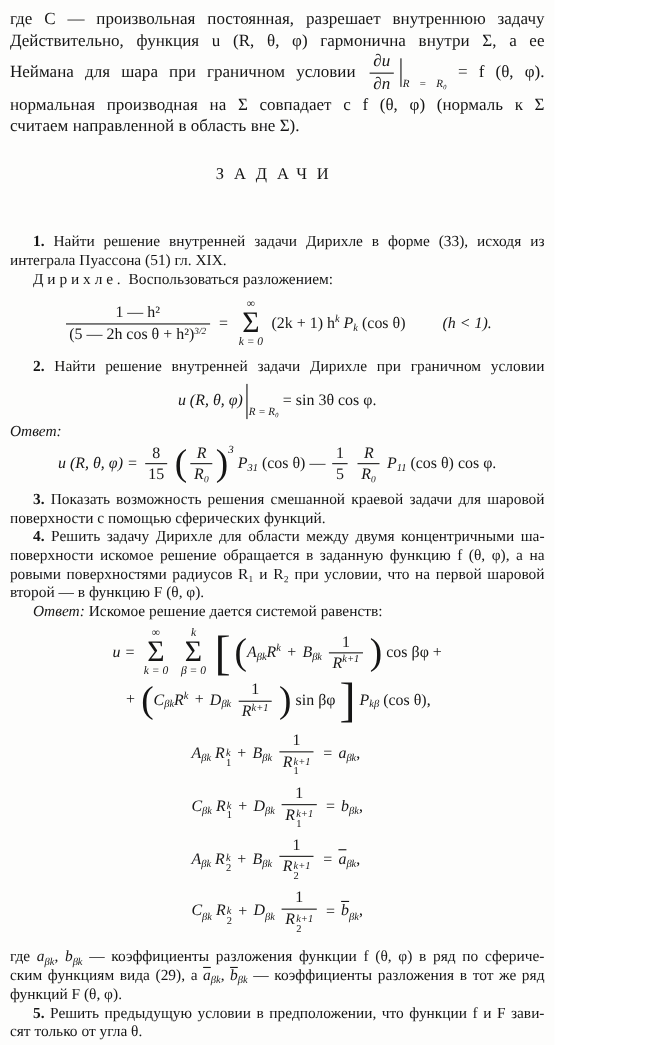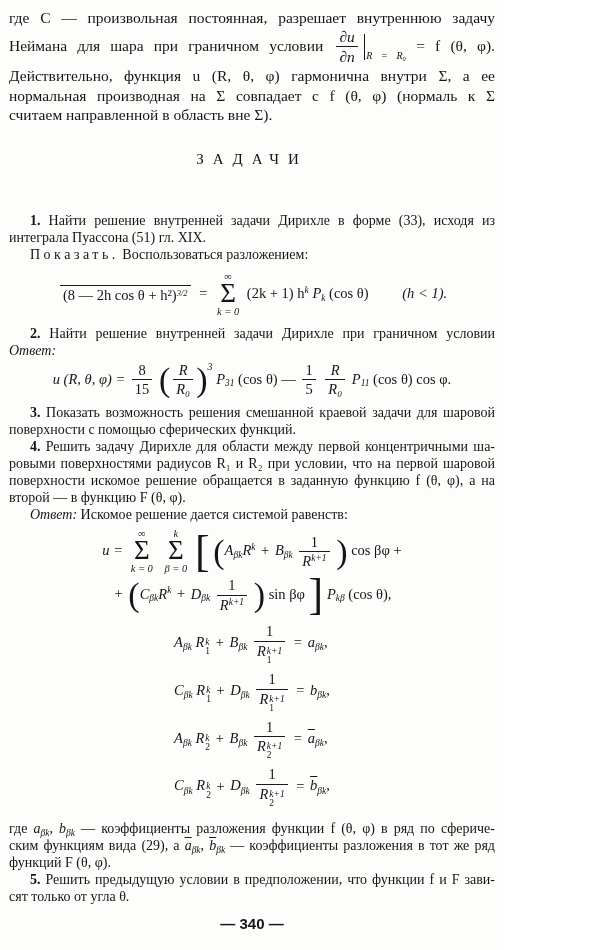--- a/index.html
+++ b/index.html
@@ -57,52 +57,56 @@
   .pagenum { text-align:center; margin-top:10px; font-size:15px; font-weight:bold;
              font-family:Liberation Sans, sans-serif; }
 </style>
 </head>
 <body>
 
 <div class="page">
 
   <div class="intro">
     <div class="j"><span>где C — произвольная постоянная, разрешает внутреннюю задачу</span></div>
+    <div class="j"><span>Действительно, функция u (R, θ, φ) гармонична внутри Σ, а ее</span></div>
     <div class="j">
       <span>Неймана для шара при граничном условии</span>
       <span class="frac"><span class="fr-n it">∂u</span><span class="fr-d it">∂n</span></span><span class="ebar"></span><span class="esub">R = R₀</span>
       <span>= f (θ, φ).</span>
     </div>
-    <div class="j"><span>Действительно, функция u (R, θ, φ) гармонична внутри Σ, а ее</span></div>
     <div class="j"><span>нормальная производная на Σ совпадает с f (θ, φ) (нормаль к Σ</span></div>
     <div class="jl"><span>считаем направленной в область вне Σ).</span></div>
   </div>
 
   <div class="heading">ЗАДАЧИ</div>
 
   <div class="sec">
 
     <div>
       <div class="j ind"><span class="b">1.</span> <span>Найти решение внутренней задачи Дирихле в форме (33), исходя из</span></div>
       <div class="jl"><span>интеграла Пуассона (51) гл. XIX.</span></div>
-      <div class="ind"><span class="sperr">Показать.</span> <span>Воспользоваться разложением:</span></div>
+      <div class="ind"><span class="sperr">Дирихле.</span> <span>Воспользоваться разложением:</span></div>
     </div>
 
     <div class="display f1">
-      <span class="frac"><span class="fr-d"><span>(8 — 2h cos θ + h²)</span><sup class="den-exp">3/2</sup></span></span>
+      <span class="frac"><span class="fr-n">1 — h²</span><span class="fr-d"><span>(5 — 2h cos θ + h²)</span><sup class="den-exp">3/2</sup></span></span>
       <span class="op">=</span>
       <span class="bsum"><span class="top">∞</span><span class="sg">Σ</span><span class="bot">k = 0</span></span>
       <span>(2k + 1) h</span><sup>k</sup>
       <span class="it">P</span><sub>k</sub>
       <span>(cos θ)</span>
       <span class="cond">(h &lt; 1).</span>
     </div>
 
     <div class="j ind"><span class="b">2.</span> <span>Найти решение внутренней задачи Дирихле при граничном условии</span></div>
 
+    <div class="display f2">
+      <span class="it">u (R, θ, φ)</span><span class="ebar tall"></span><span class="esub">R = R₀</span>
+      <span>= sin 3θ cos φ.</span>
+    </div>
 
     <div class="it">Ответ:</div>
 
     <div class="display f3">
       <span class="it">u (R, θ, φ) =</span>
       <span class="frac"><span class="fr-n">8</span><span class="fr-d">15</span></span>
       <span class="bp">(</span><span class="frac"><span class="fr-n it">R</span><span class="fr-d it">R₀</span></span><span class="bp">)</span><sup class="hsup">3</sup>
       <span class="it">P</span><sub>31</sub>
       <span>(cos θ) —</span>
       <span class="frac"><span class="fr-n">1</span><span class="fr-d">5</span></span>
@@ -110,23 +114,23 @@
       <span class="it">P</span><sub>11</sub>
       <span>(cos θ) cos φ.</span>
     </div>
 
     <div>
       <div class="j ind"><span class="b">3.</span> <span>Показать возможность решения смешанной краевой задачи для шаровой</span></div>
       <div class="jl"><span>поверхности с помощью сферических функций.</span></div>
     </div>
 
     <div>
-      <div class="j ind"><span class="b">4.</span> <span>Решить задачу Дирихле для области между первой концентричными ша-</span></div>
+      <div class="j ind"><span class="b">4.</span> <span>Решить задачу Дирихле для области между двумя концентричными ша-</span></div>
+      <div class="j"><span>поверхности искомое решение обращается в заданную функцию f (θ, φ), а на</span></div>
       <div class="j"><span>ровыми поверхностями радиусов R₁ и R₂ при условии, что на первой шаровой</span></div>
-      <div class="j"><span>поверхности искомое решение обращается в заданную функцию f (θ, φ), а на</span></div>
       <div class="jl"><span>второй — в функцию F (θ, φ).</span></div>
       <div class="ind"><span class="it">Ответ:</span> <span>Искомое решение дается системой равенств:</span></div>
     </div>
 
     <div class="display f4 l1">
       <span class="it">u =</span>
       <span class="bsum"><span class="top">∞</span><span class="sg">Σ</span><span class="bot">k = 0</span></span>
       <span class="bsum"><span class="top it">k</span><span class="sg">Σ</span><span class="bot">β = 0</span></span>
       <span class="bb">[</span>
       <span class="bp">(</span><span class="it">A</span><sub>βk</sub><span class="it">R</span><sup>k</sup>

